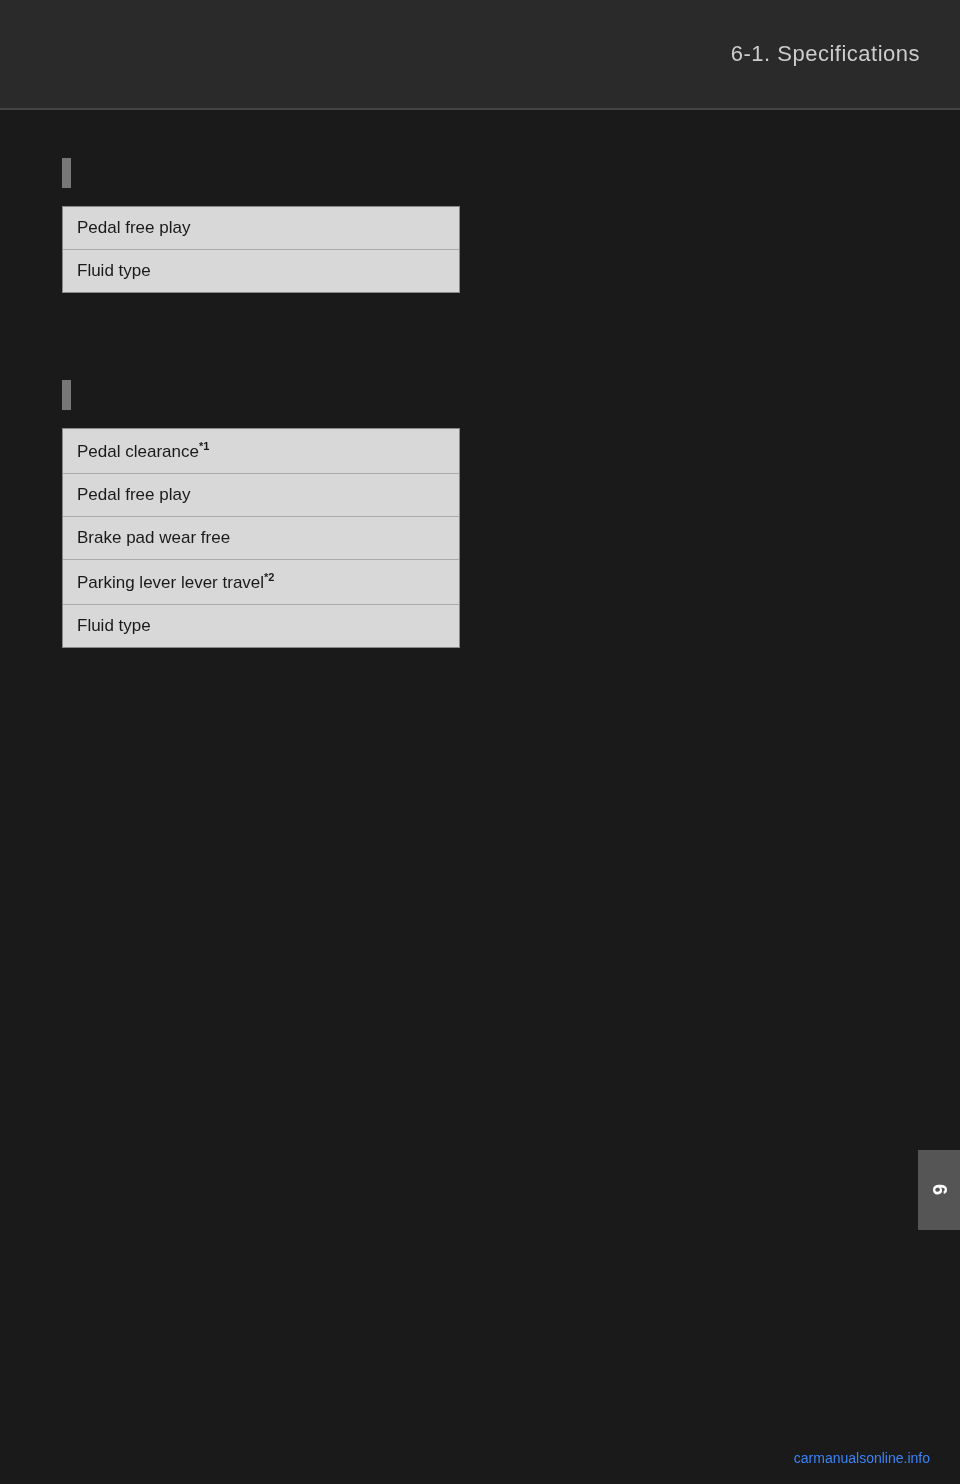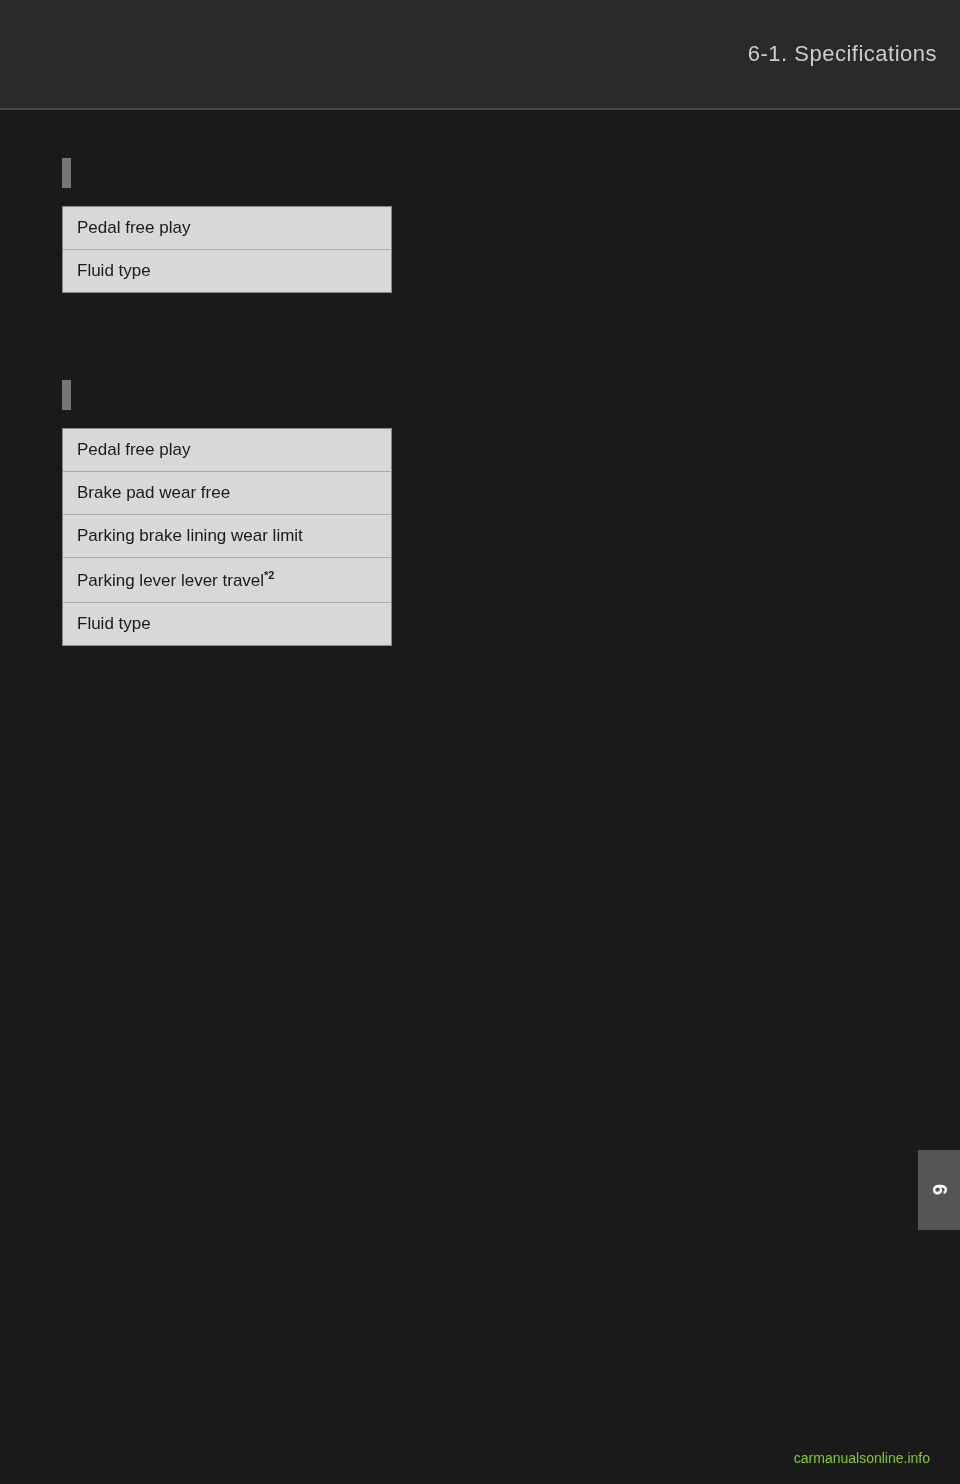--- a/index.html
+++ b/index.html
@@ -21,36 +21,36 @@
     .header-bar {
       position: absolute;
       top: 0;
       left: 0;
       right: 0;
       height: 110px;
       background-color: #2a2a2a;
       display: flex;
       align-items: center;
       justify-content: flex-end;
-      padding-right: 23px;
+      padding-right: 40px;
       border-bottom: 2px solid #444;
     }
 
     .header-title {
       color: #cccccc;
       font-size: 22px;
       font-weight: normal;
       letter-spacing: 0.5px;
     }
 
     
     .spec-table {
       border: 1px solid #888;
       background-color: #e0e0e0;
-      width: 330px;
+      width: 398px;
       margin-top: 8px;
     }
 
     .spec-table-row {
       padding: 10px 14px;
       border-bottom: 1px solid #aaa;
       color: #1a1a1a;
       font-size: 17px;
       background-color: #d8d8d8;
       line-height: 1.3;
@@ -85,21 +85,21 @@
       font-weight: bold;
       writing-mode: vertical-rl;
       text-orientation: mixed;
     }
 
     
     .bottom-watermark {
       position: absolute;
       bottom: 18px;
       right: 30px;
-      color: #84cc16;
+      color: #3b82f6;
       font-size: 14px;
     }
 
     
     .section-wrapper {
       position: absolute;
       display: flex;
       align-items: flex-start;
     }
 
@@ -143,27 +143,27 @@
   </div>
 </div>
 
 <div class="section-wrapper" style="top: 380px; left: 62px;">
   <div class="section-content">
     <div class="section-title-row">
       <div class="title-accent"></div>
     </div>
     <div class="spec-table">
       <div class="spec-table-row">
+        <span>Pedal clearance</span><sup>*1</sup>
+      </div>
+      <div class="spec-table-row">
         <span>Pedal free play</span>
       </div>
       <div class="spec-table-row">
         <span>Brake pad wear free</span>
-      </div>
-      <div class="spec-table-row">
-        <span>Parking brake lining wear limit</span>
       </div>
       <div class="spec-table-row">
         <span>Parking lever lever travel</span><sup>*2</sup>
       </div>
       <div class="spec-table-row">
         <span>Fluid type</span>
       </div>
     </div>
   </div>
 </div>

